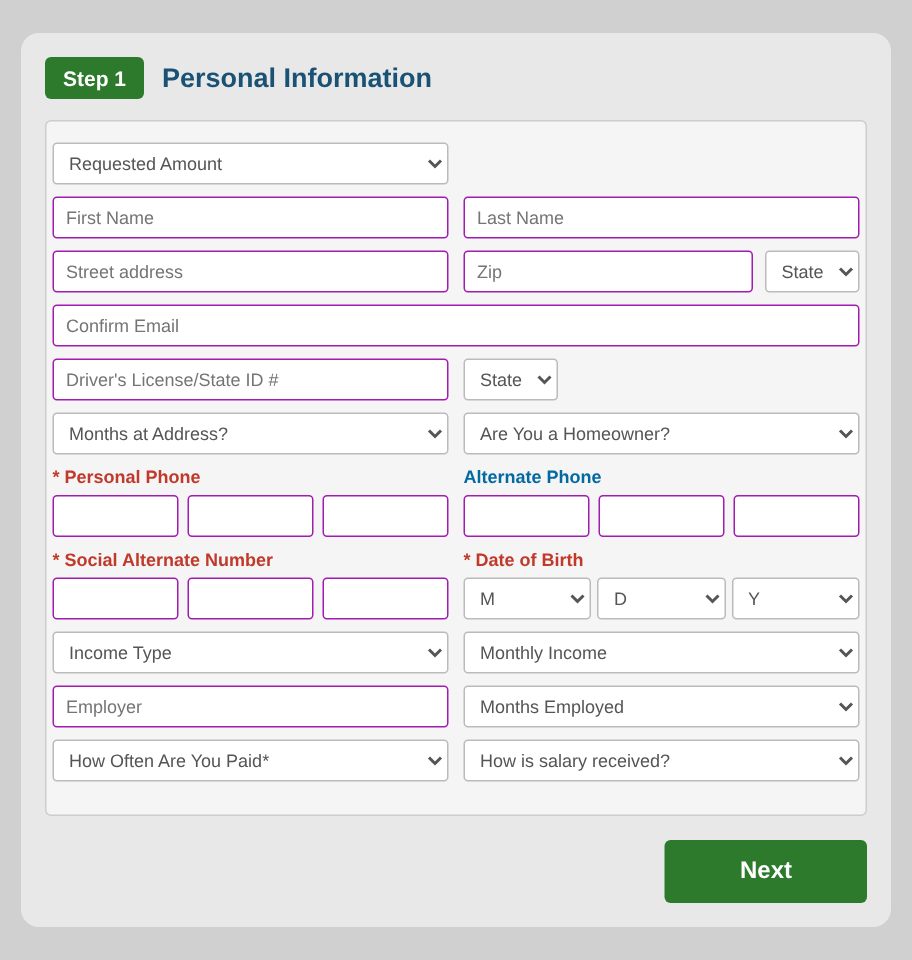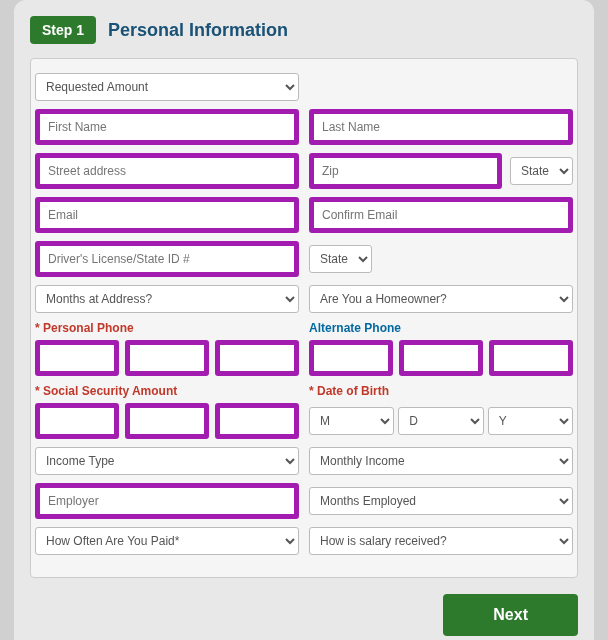--- a/index.html
+++ b/index.html
@@ -48,21 +48,21 @@
       gap: 10px;
       margin-bottom: 8px;
       align-items: center;
     }
     .col-left { flex: 1; }
     .col-right { flex: 1; }
 
     input[type="text"] {
       width: 100%;
       padding: 6px 8px;
-      border: 5px solid #a21caf;
+      border: 1px solid #a21caf;
       border-radius: 3px;
       font-size: 12px;
       color: #0f766e;
       background: white;
       outline: none;
     }
     select {
       padding: 5px 6px;
       border: 1px solid #bbb;
       border-radius: 3px;
@@ -184,23 +184,20 @@
         <div class="zip-state-row">
           <input type="text" class="zip-input" placeholder="Zip" style="">
           <select class="state-select">
             <option>State</option>
           </select>
         </div>
       </div>
     </div>
 
     <div class="row">
-      <div class="col-left">
-        <input type="text" placeholder="Email" style="">
-      </div>
       <div class="col-right">
         <input type="text" placeholder="Confirm Email" style="">
       </div>
     </div>
 
     <div class="row">
       <div class="col-left">
         <input type="text" placeholder="Driver's License/State ID #" style="">
       </div>
       <div class="col-right">
@@ -249,21 +246,21 @@
           <input type="text" style="">
           <input type="text" style="">
           <input type="text" style="">
         </div>
       </div>
     </div>
 
     <div class="row" style="margin-bottom:2px;">
       <div class="col-left">
         <div class="label-required">
-          <span class="label-required-star">* </span><span>Social Security Amount</span>
+          <span class="label-required-star">* </span><span>Social Alternate Number</span>
         </div>
       </div>
       <div class="col-right">
         <div class="label-required">
           <span class="label-required-star">* </span><span>Date of Birth</span>
         </div>
       </div>
     </div>
 
     <div class="row">

